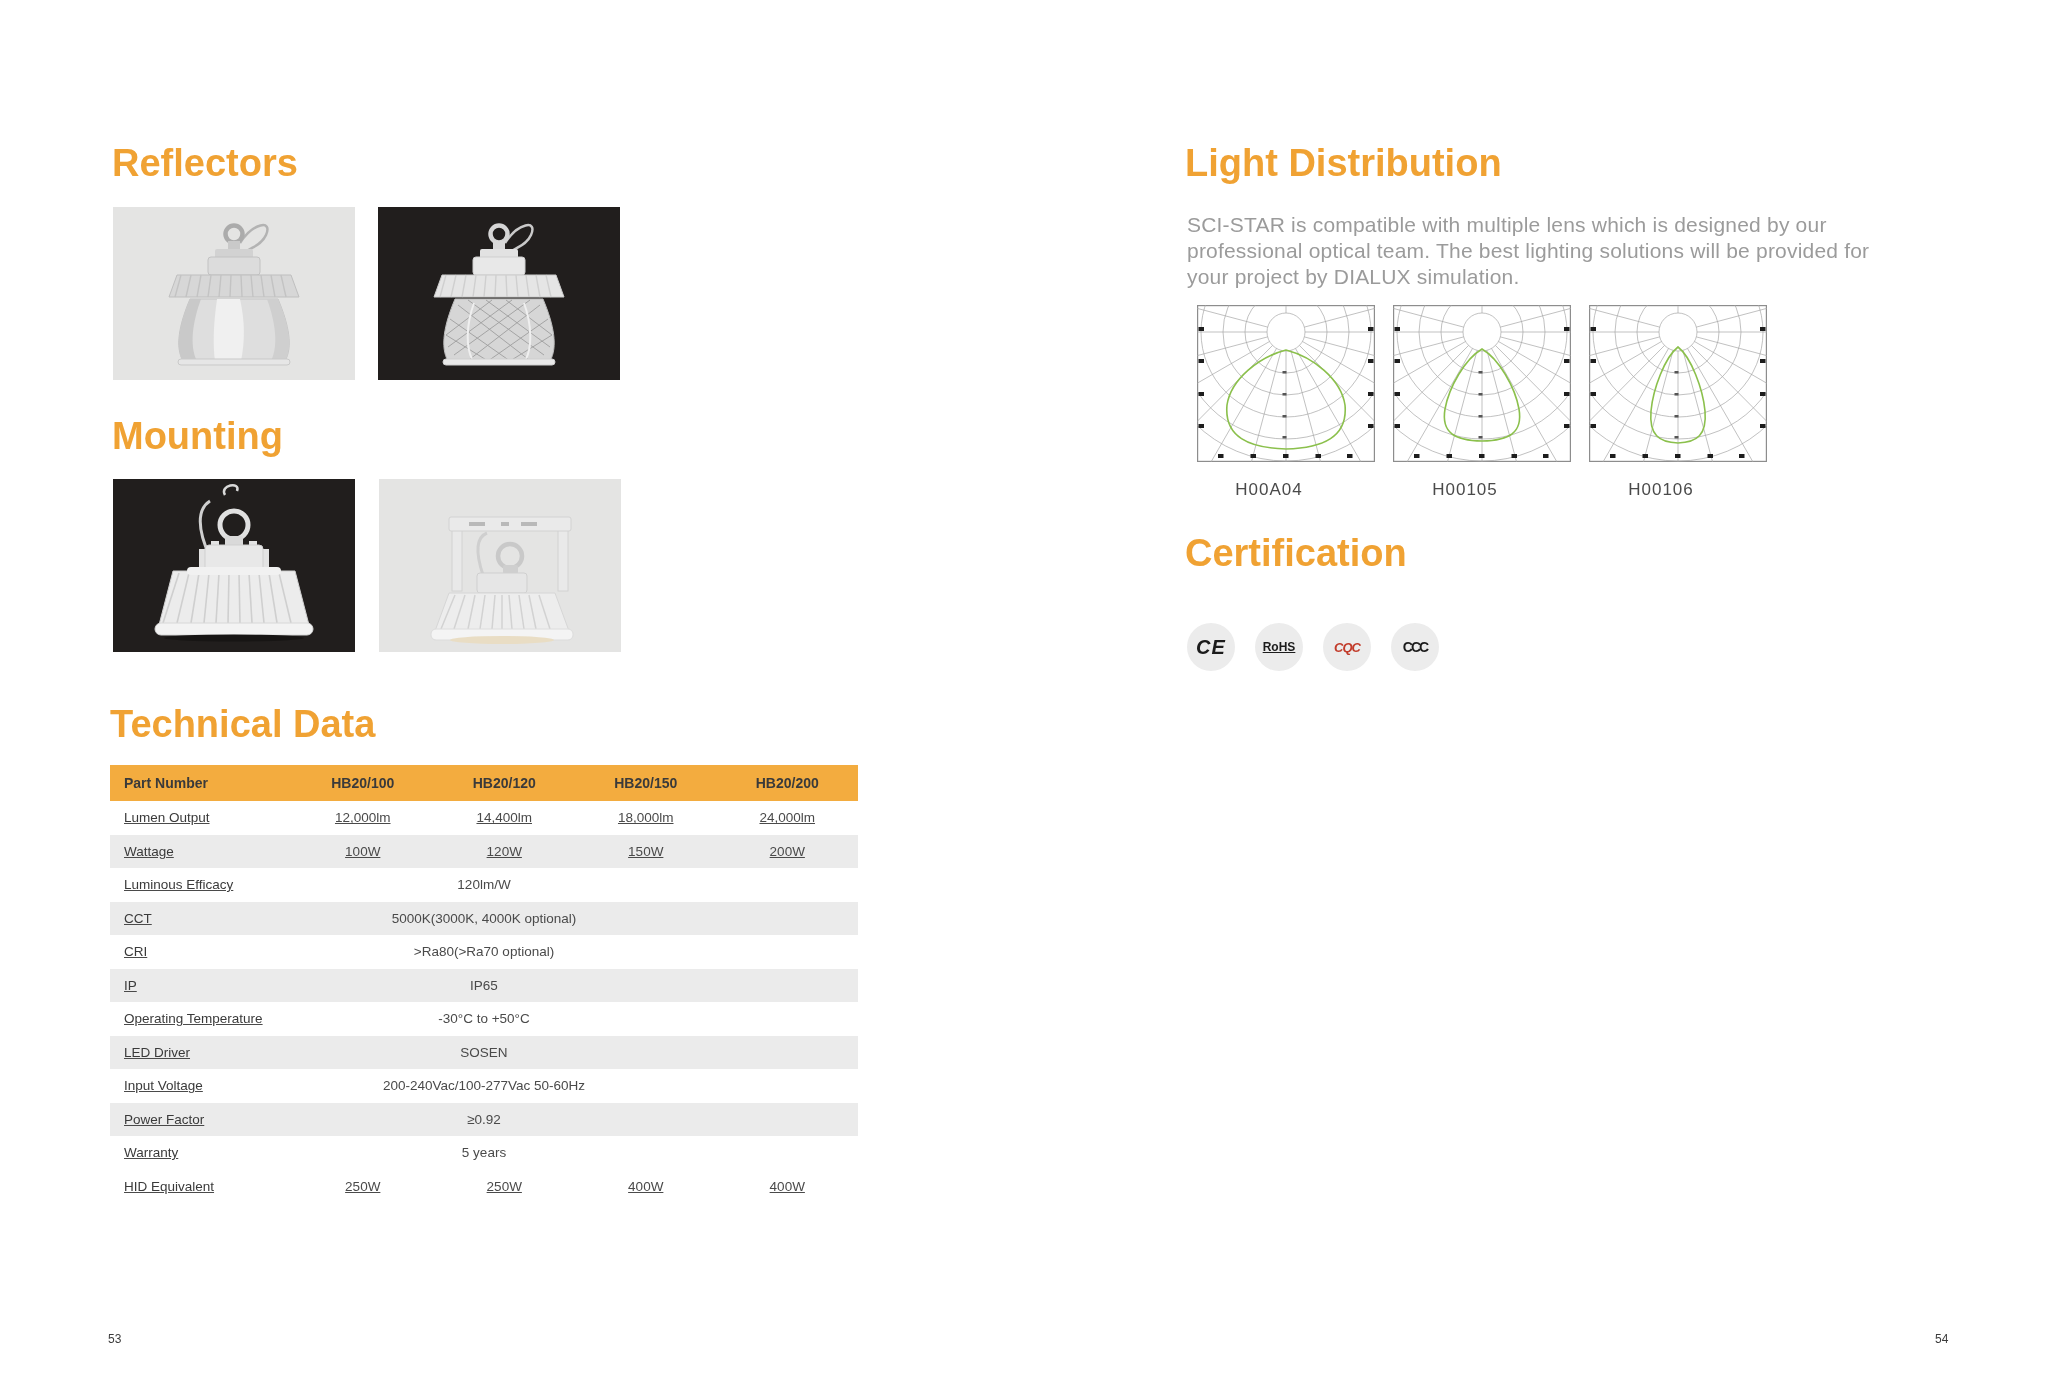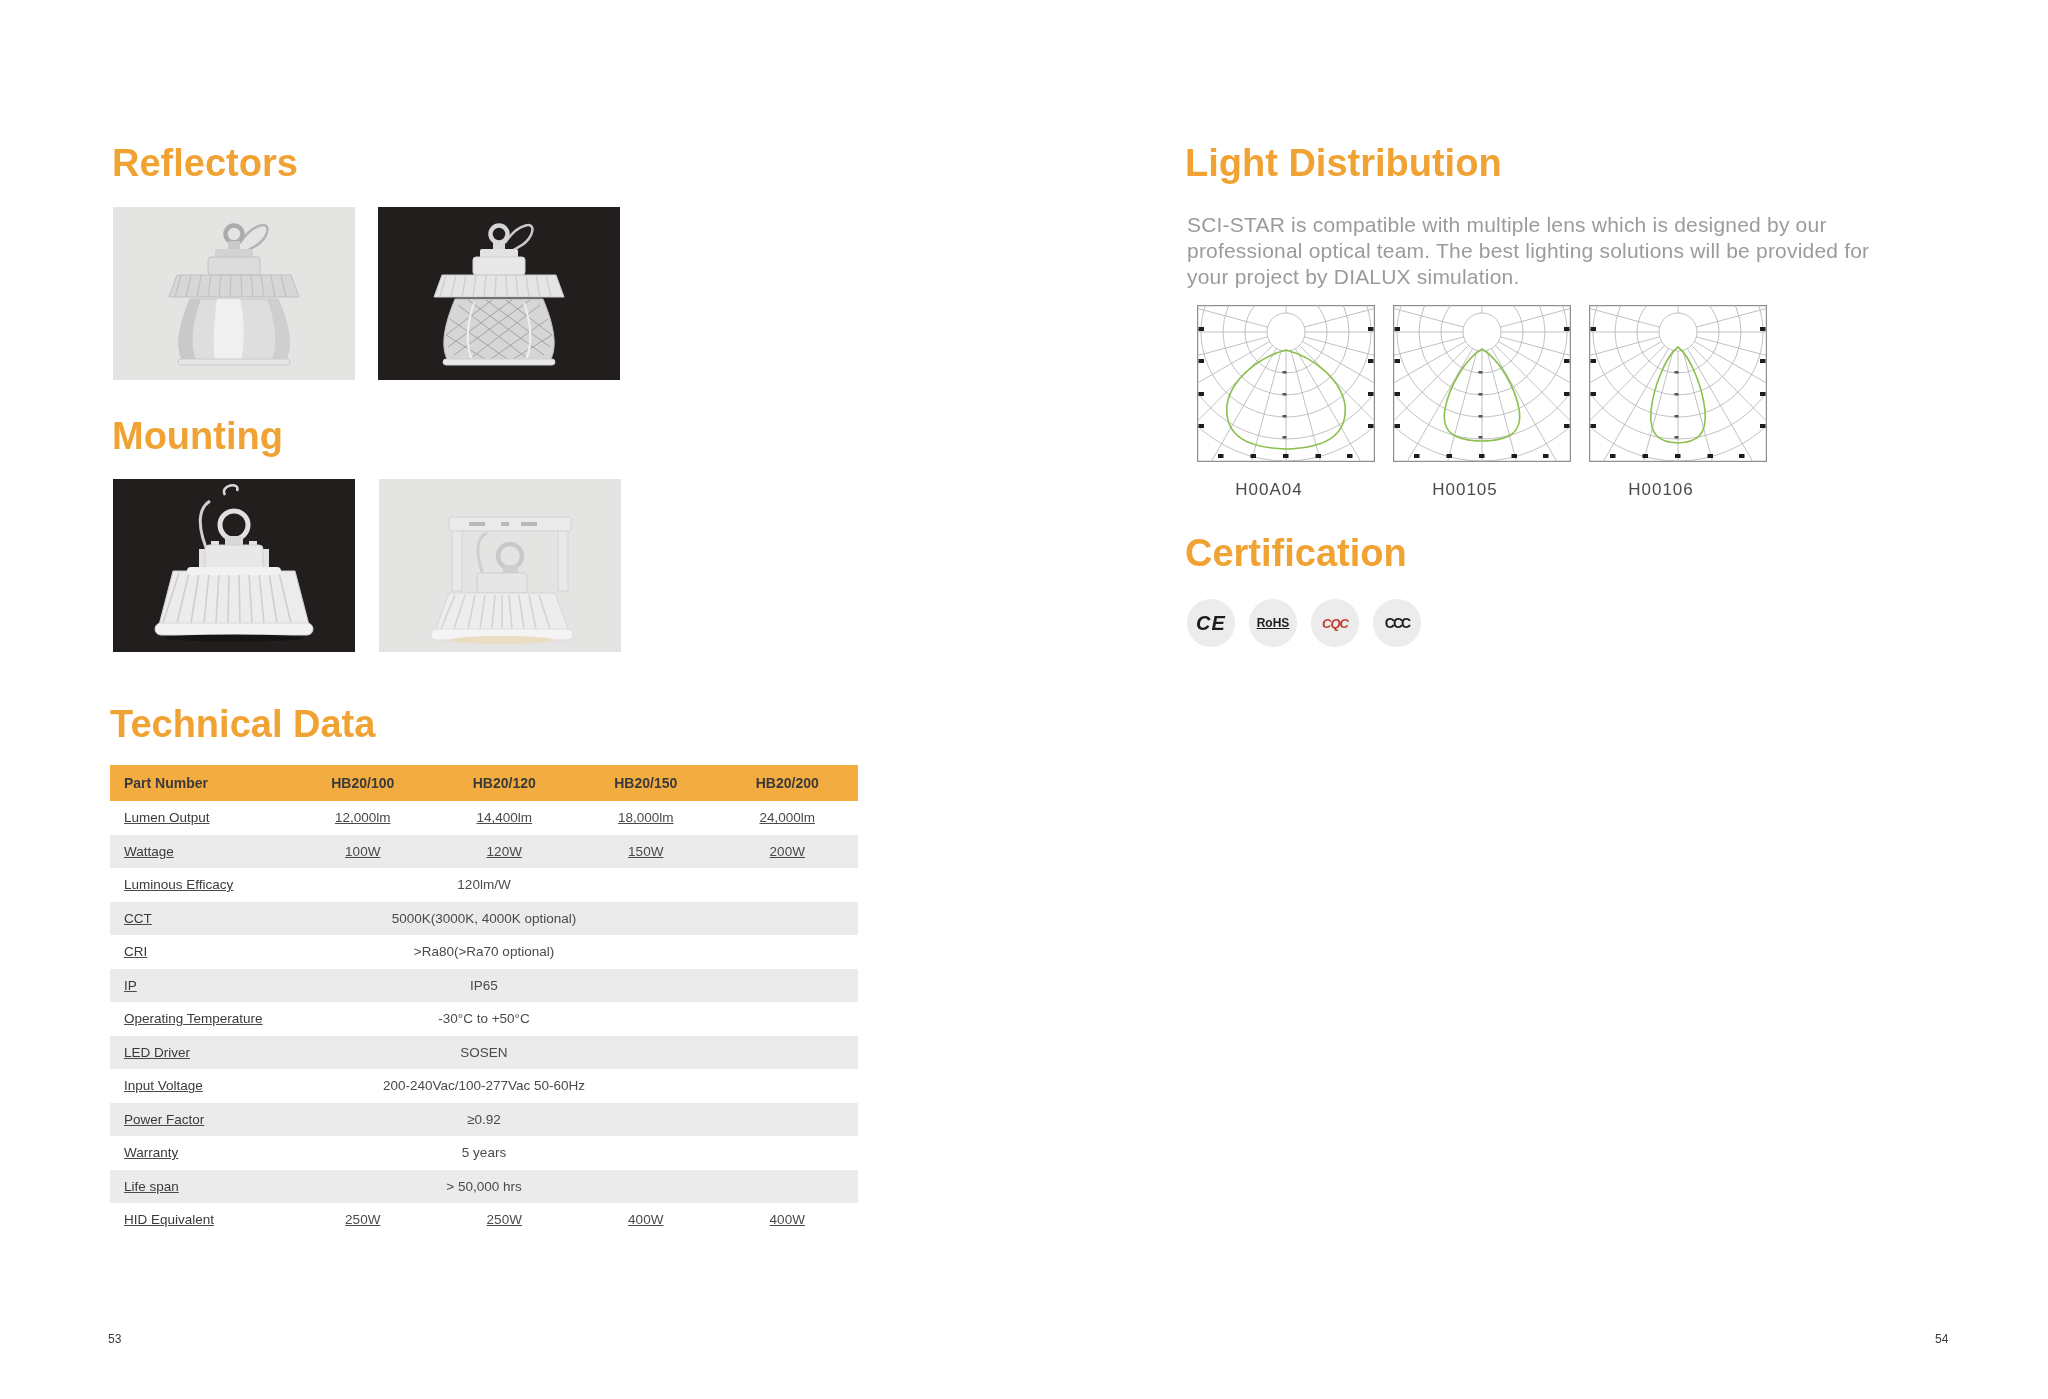--- a/index.html
+++ b/index.html
@@ -26,21 +26,21 @@
   .t-merged{position:absolute;left:0;right:0;text-align:center;}
 
   
   .para{
     position:absolute;left:1187px;top:212px;width:690px;
     font-size:21px;line-height:26px;color:#9b9b9b;letter-spacing:0.2px;
   }
   .diagram{position:absolute;top:305px;width:144px;}
   .diagram svg{display:block;width:178px;height:157px;}
   .diagram .dg-label{display:block;text-align:center;margin-top:18px;font-size:17px;color:#4a4a4a;letter-spacing:1px;}
-  .badges{position:absolute;left:1187px;top:599px;display:flex;gap:14px;}
+  .badges{position:absolute;left:1187px;top:623px;display:flex;gap:20px;}
   .badge{
     width:48px;height:48px;border-radius:50%;background:#ECECEC;
     display:flex;align-items:center;justify-content:center;
     font-weight:bold;color:#1c1c1c;
   }
   .badge.b-ce{font-size:20px;letter-spacing:1px;font-style:italic;}
   .badge.b-rohs{font-size:12px;text-decoration:underline;}
   .badge.b-cqc{font-size:13px;color:#C23B2A;font-style:italic;letter-spacing:-1px;}
   .badge.b-ccc{font-size:14px;letter-spacing:-2px;}
   .page-num{position:absolute;font-size:12px;color:#3c3c3c;}
@@ -239,24 +239,20 @@
           <div class="t-merged">200-240Vac/100-277Vac 50-60Hz</div>
         </div>
         <div class="t-row alt">
           <div class="t-label">Power Factor</div>
           <div class="t-merged">≥0.92</div>
         </div>
         <div class="t-row">
           <div class="t-label">Warranty</div>
           <div class="t-merged">5 years</div>
         </div>
-        <div class="t-row alt">
-          <div class="t-label">Life span</div>
-          <div class="t-merged">&gt; 50,000 hrs</div>
-        </div>
         <div class="t-row">
           <div class="t-label">HID Equivalent</div>
           <div class="t-val">250W</div>
           <div class="t-val">250W</div>
           <div class="t-val">400W</div>
           <div class="t-val">400W</div>
         </div>
       </div>
   </div>
 

